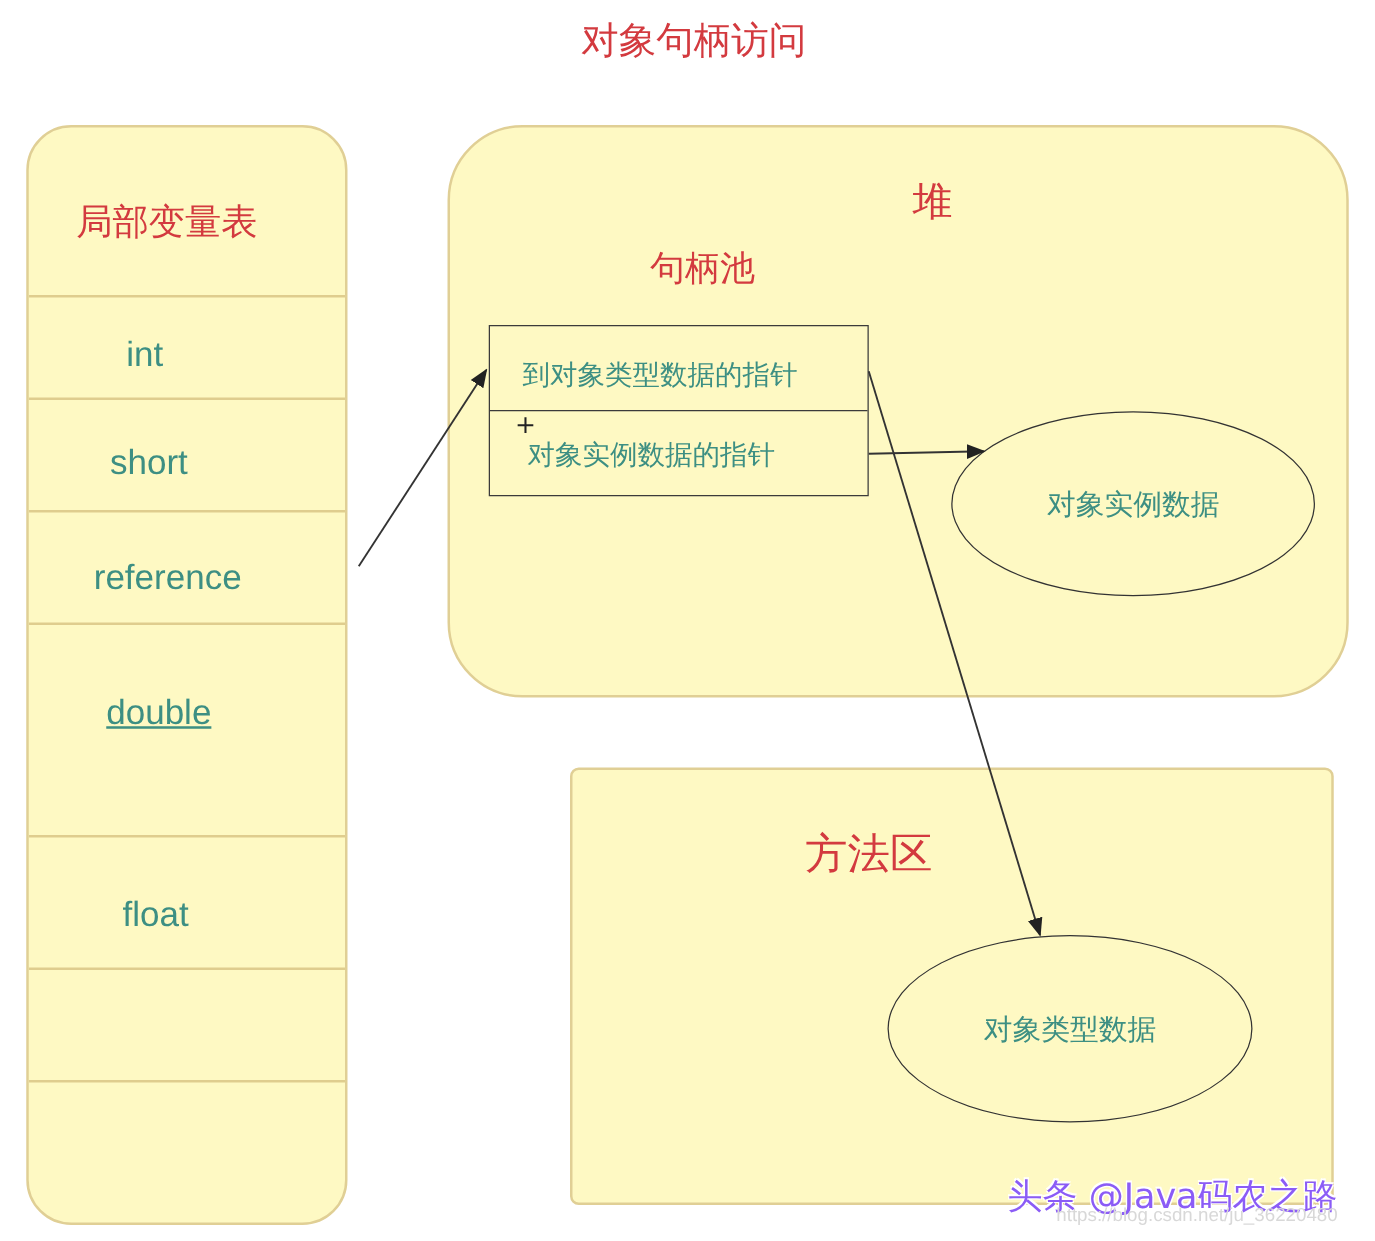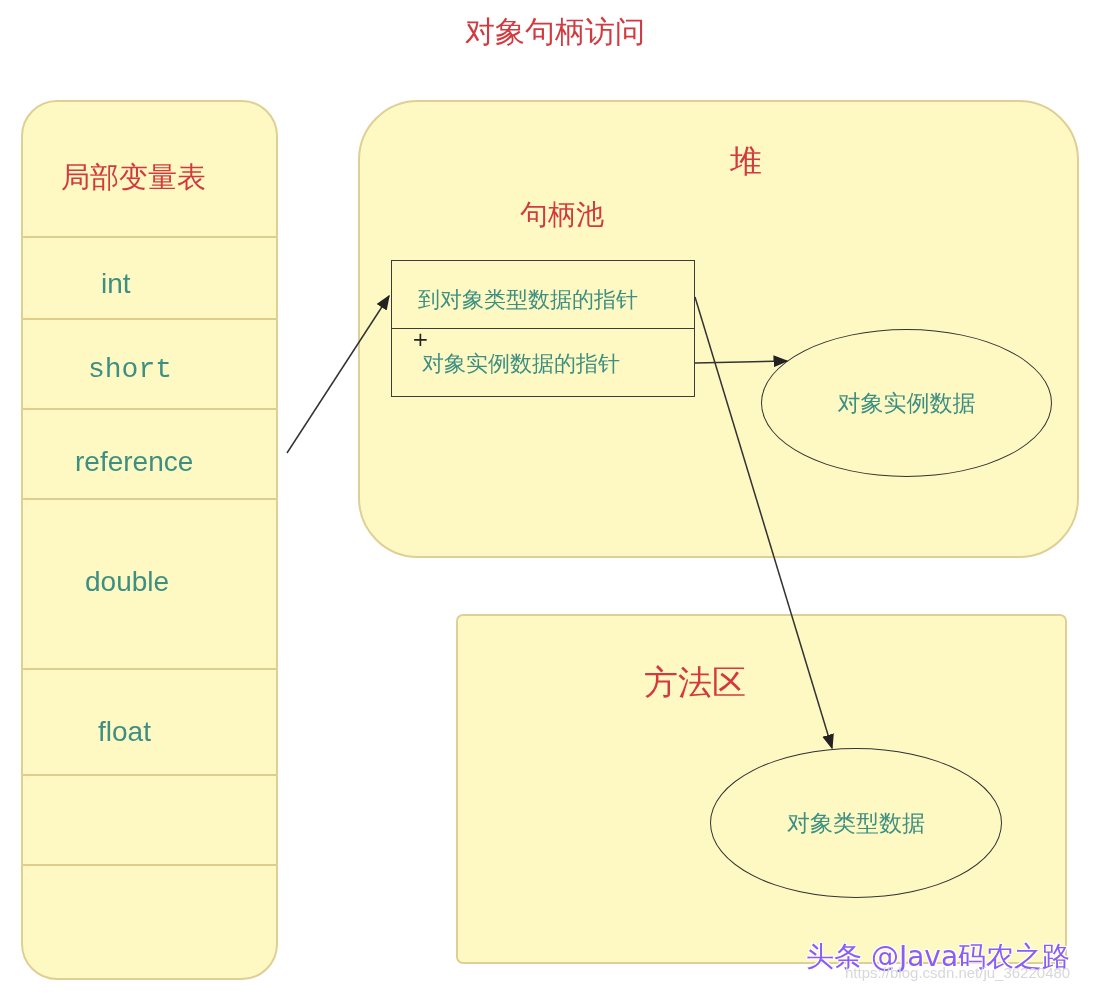--- a/index.html
+++ b/index.html
@@ -30,27 +30,27 @@
 <body>
 
 <div class="title"><span>对象句柄访问</span></div>
 
 <div class="panel" id="lvt">
   <div class="red" style="left:38px; top:56px; font-size:29px;">局部变量表</div>
   <div class="cell" style="top:134px; height:84px;">
     <div class="cell-label" style="left:78px; top:30px;">int</div>
   </div>
   <div class="cell" style="top:216px; height:92px;">
-    <div class="cell-label" style="left:65px; top:34px;font-family:Liberation Mono, monospace;">short</div>
+    <div class="cell-label" style="left:65px; top:34px;">short</div>
   </div>
   <div class="cell" style="top:306px; height:92px;">
     <div class="cell-label" style="left:52px; top:36px;">reference</div>
   </div>
   <div class="cell" style="top:396px; height:172px;">
-    <div class="cell-label" style="left:62px; top:66px;">double</div>
+    <div class="cell-label" style="left:62px; top:54px;text-decoration:underline;">double</div>
   </div>
   <div class="cell" style="top:566px; height:108px;">
     <div class="cell-label" style="left:75px; top:46px;">float</div>
   </div>
   <div class="cell" style="top:672px; height:92px;"></div>
   <div class="cell" style="top:762px; height:120px;"></div>
 </div>
 
 <div class="panel" id="heap">
   <div class="red" style="left:370px; top:38px; font-size:32px;">堆</div>

